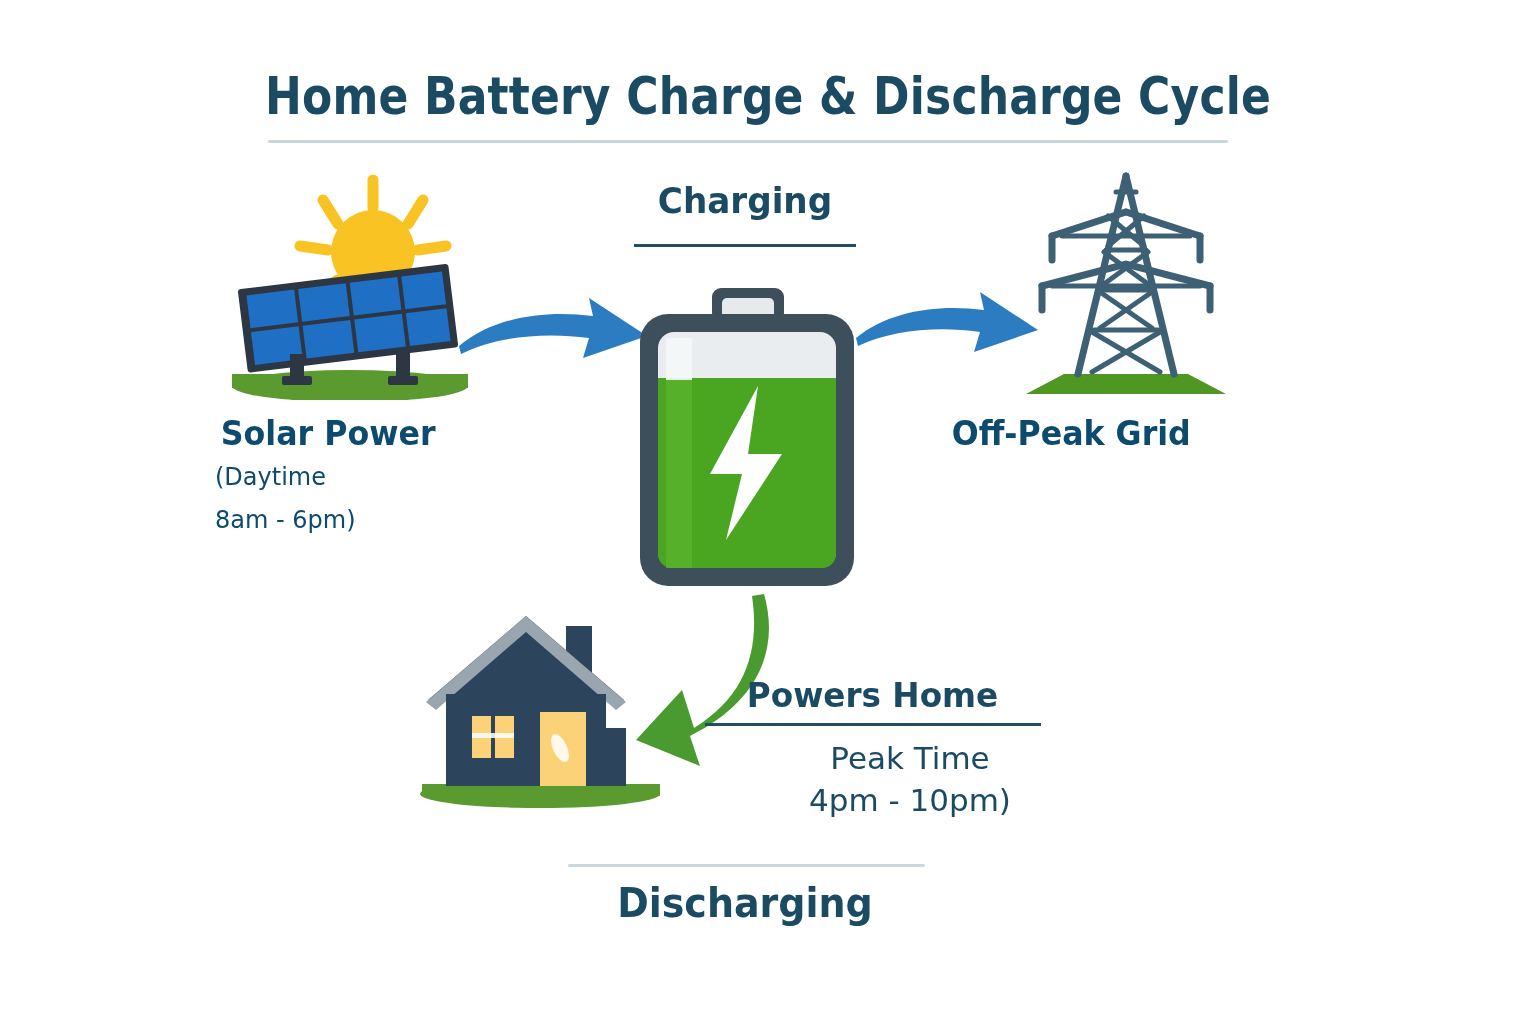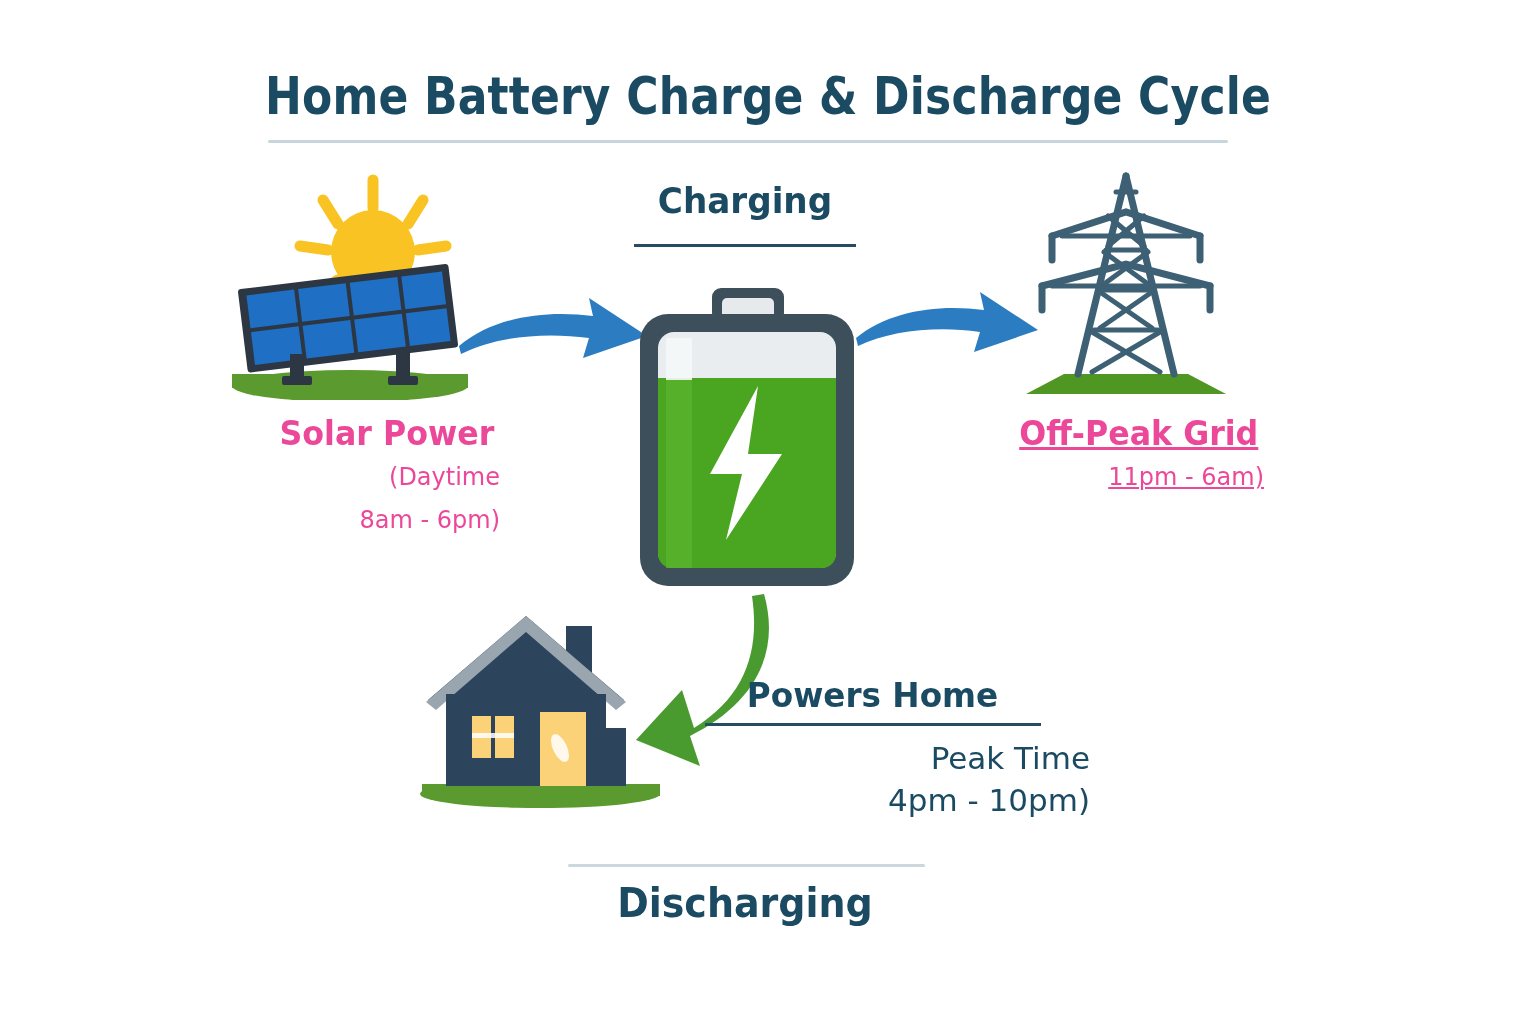--- a/index.html
+++ b/index.html
@@ -87,21 +87,21 @@
     top: 683px;
     width: 336px;
     height: 3px;
     background: #244c63;
   }
   .peak-lines {
     position: absolute;
     left: 730px;
     top: 697px;
     width: 360px;
-    text-align: right;
+    text-align: center;
     font-size: 31px;
     line-height: 42px;
     color: #1b4a63;
   }
 
   .bottom-rule {
     position: absolute;
     left: 568px;
     top: 824px;
     width: 357px;
@@ -117,37 +117,37 @@
     text-align: center;
     font-size: 40px;
     font-weight: bold;
     color: #1b4a63;
     transform: scaleX(0.95);
   }
 
   
   .caption {
     position: absolute;
-    text-align: right;
-    color: #ec4899;
+    text-align: left;
+    color: #0c4a6e;
   }
   .caption .head {
     font-size: 33px;
     font-weight: bold;
     line-height: 44px;
     display: block;
     transform: scaleX(0.96);
   }
   .caption .sub {
     font-size: 24px;
     line-height: 43px;
     display: block;
   }
   #caption-solar { left: 215px; top: 372px; width: 285px; }
-  #caption-grid  { left: 979px; top: 372px; width: 285px; text-decoration: underline; }
+  #caption-grid  { left: 946px; top: 372px; width: 285px; }
 
   
   .art { position: absolute; }
   #art-solar  { left: 228px; top: 128px; width: 262px; height: 232px; }
   #art-grid   { left: 1020px; top: 128px; width: 212px; height: 232px; }
   #art-battery{ left: 630px; top: 238px; width: 234px; height: 322px; }
   #art-house  { left: 418px; top: 558px; width: 250px; height: 212px; }
   #art-arrow1 { left: 455px; top: 252px; width: 196px; height: 84px; }
   #art-arrow2 { left: 852px; top: 248px; width: 190px; height: 84px; }
   #art-arrow3 { left: 628px; top: 540px; width: 186px; height: 200px; }
@@ -274,21 +274,20 @@
         <path d="M96 24 L 116 24" stroke-width="5"></path>
         <path d="M86 82 L 126 82" stroke-width="5"></path>
         <path d="M80 122 L 132 122" stroke-width="5"></path>
         <path d="M74 162 L 138 162" stroke-width="5"></path>
       </g>
     </svg>
   </div>
 
   <div class="caption" id="caption-grid">
     <span class="head">Off-Peak Grid</span>
-    <span class="sub">11pm - 6am)</span>
   </div>
 
   <div class="art" id="art-arrow3">
     <svg viewBox="0 0 186 200" xmlns="http://www.w3.org/2000/svg">
       <path d="M124 16 C 132 70, 118 116, 66 148 L 54 110 L 8 160 L 72 186 L 62 156 C 130 122, 152 70, 136 14 Z" fill="#4a9b2f"></path>
     </svg>
   </div>
 
   <div class="art" id="art-house">
     <svg viewBox="0 0 250 212" xmlns="http://www.w3.org/2000/svg">

